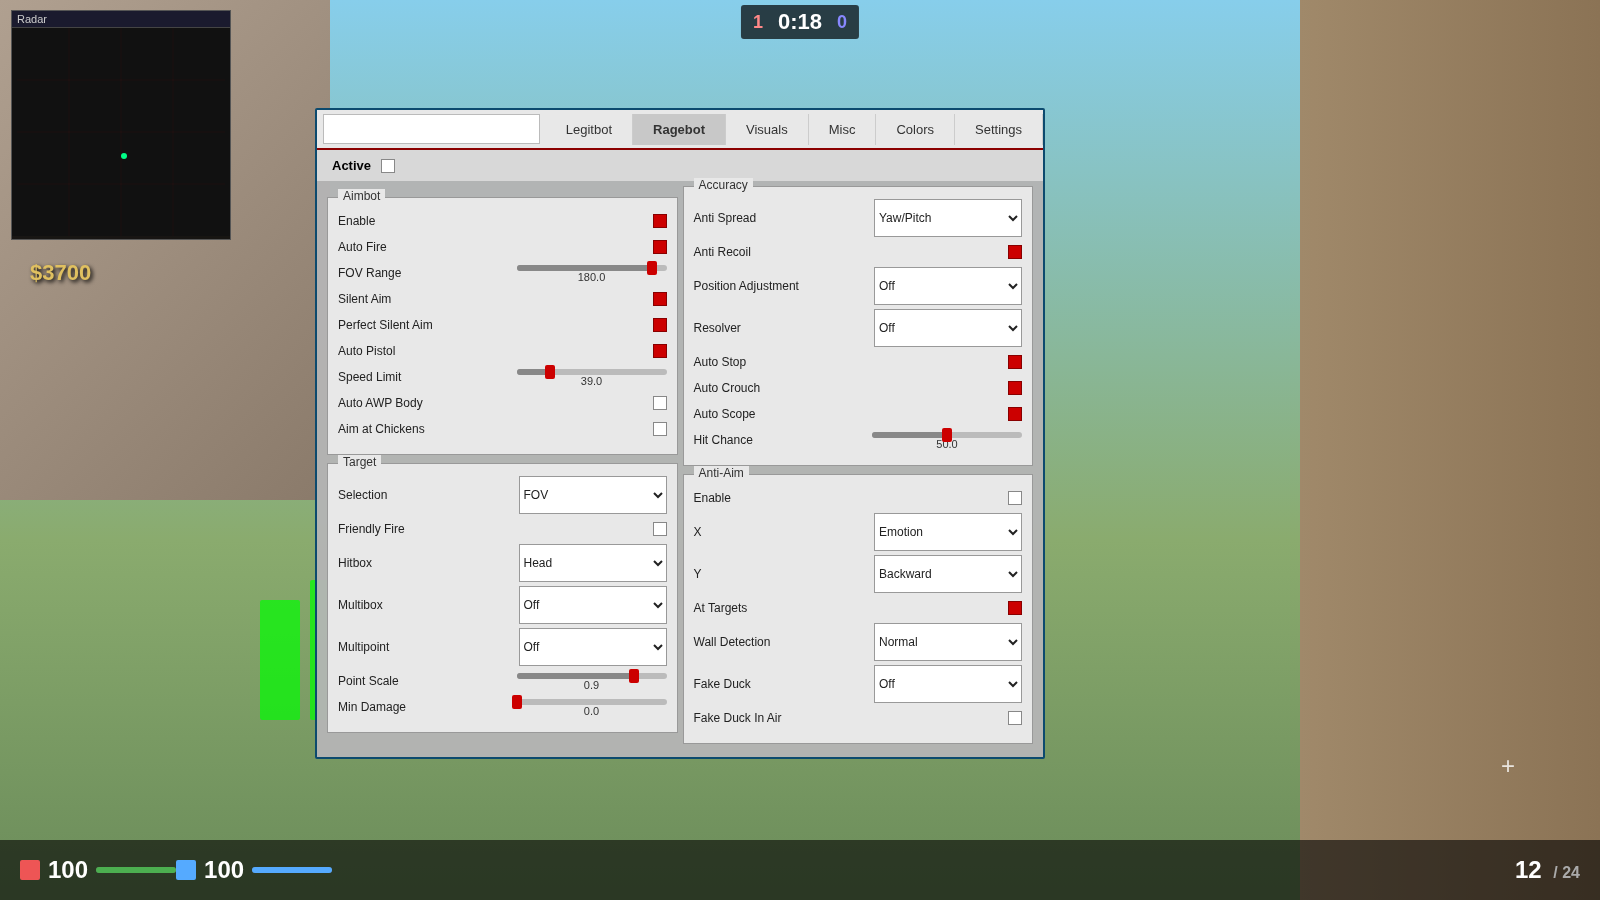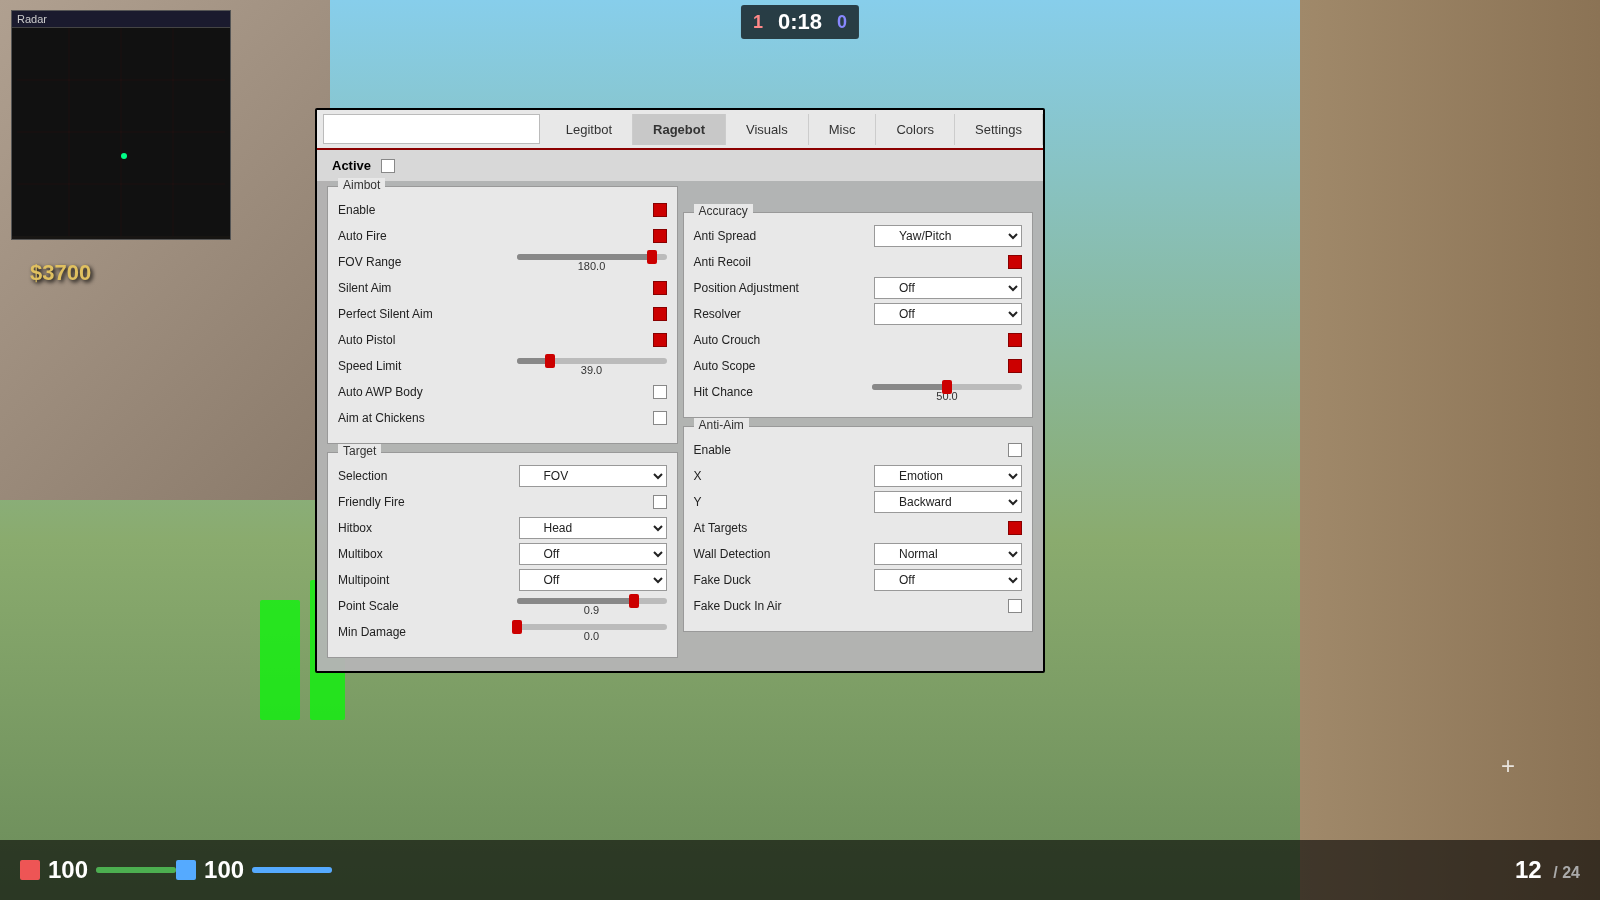--- a/index.html
+++ b/index.html
@@ -142,21 +142,21 @@
       opacity: 0.7;
     }
 
     
     .panel-overlay {
       position: absolute;
       top: 108px;
       left: 315px;
       width: 730px;
       background: rgba(180,180,180,0.97);
-      border: 2px solid #000000;
+      border: 2px solid #0c4a6e;
       border-radius: 2px;
     }
 
     
     .tab-bar-wrapper {
       background: #e8e8e8;
       border-bottom: 2px solid #8b0000;
       display: flex;
       align-items: center;
     }
@@ -253,25 +253,25 @@
       background: #cc0000;
       border-color: #880000;
     }
     .chk.empty {
       background: white;
     }
 
     
     .dropdown {
       width: 148px;
-      height: 22px;
+      height: 38px;
       background: white;
       border: 1px solid #999;
       font-size: 12px;
-      padding: 0 20px;
+      padding: 0 0;
       color: #222;
     }
 
     
     .slider-container {
       display: flex;
       flex-direction: column;
       align-items: flex-end;
       gap: 0;
     }
@@ -537,20 +537,24 @@
           </select>
         </div>
 
         <div class="setting-row">
           <span class="setting-label">Resolver</span>
           <select class="dropdown">
             <option>Off</option>
           </select>
         </div>
 
+        <div class="setting-row">
+          <span class="setting-label">Auto Stop</span>
+          <div class="chk checked"></div>
+        </div>
 
         <div class="setting-row">
           <span class="setting-label">Auto Crouch</span>
           <div class="chk checked"></div>
         </div>
 
         <div class="setting-row">
           <span class="setting-label">Auto Scope</span>
           <div class="chk checked"></div>
         </div>

